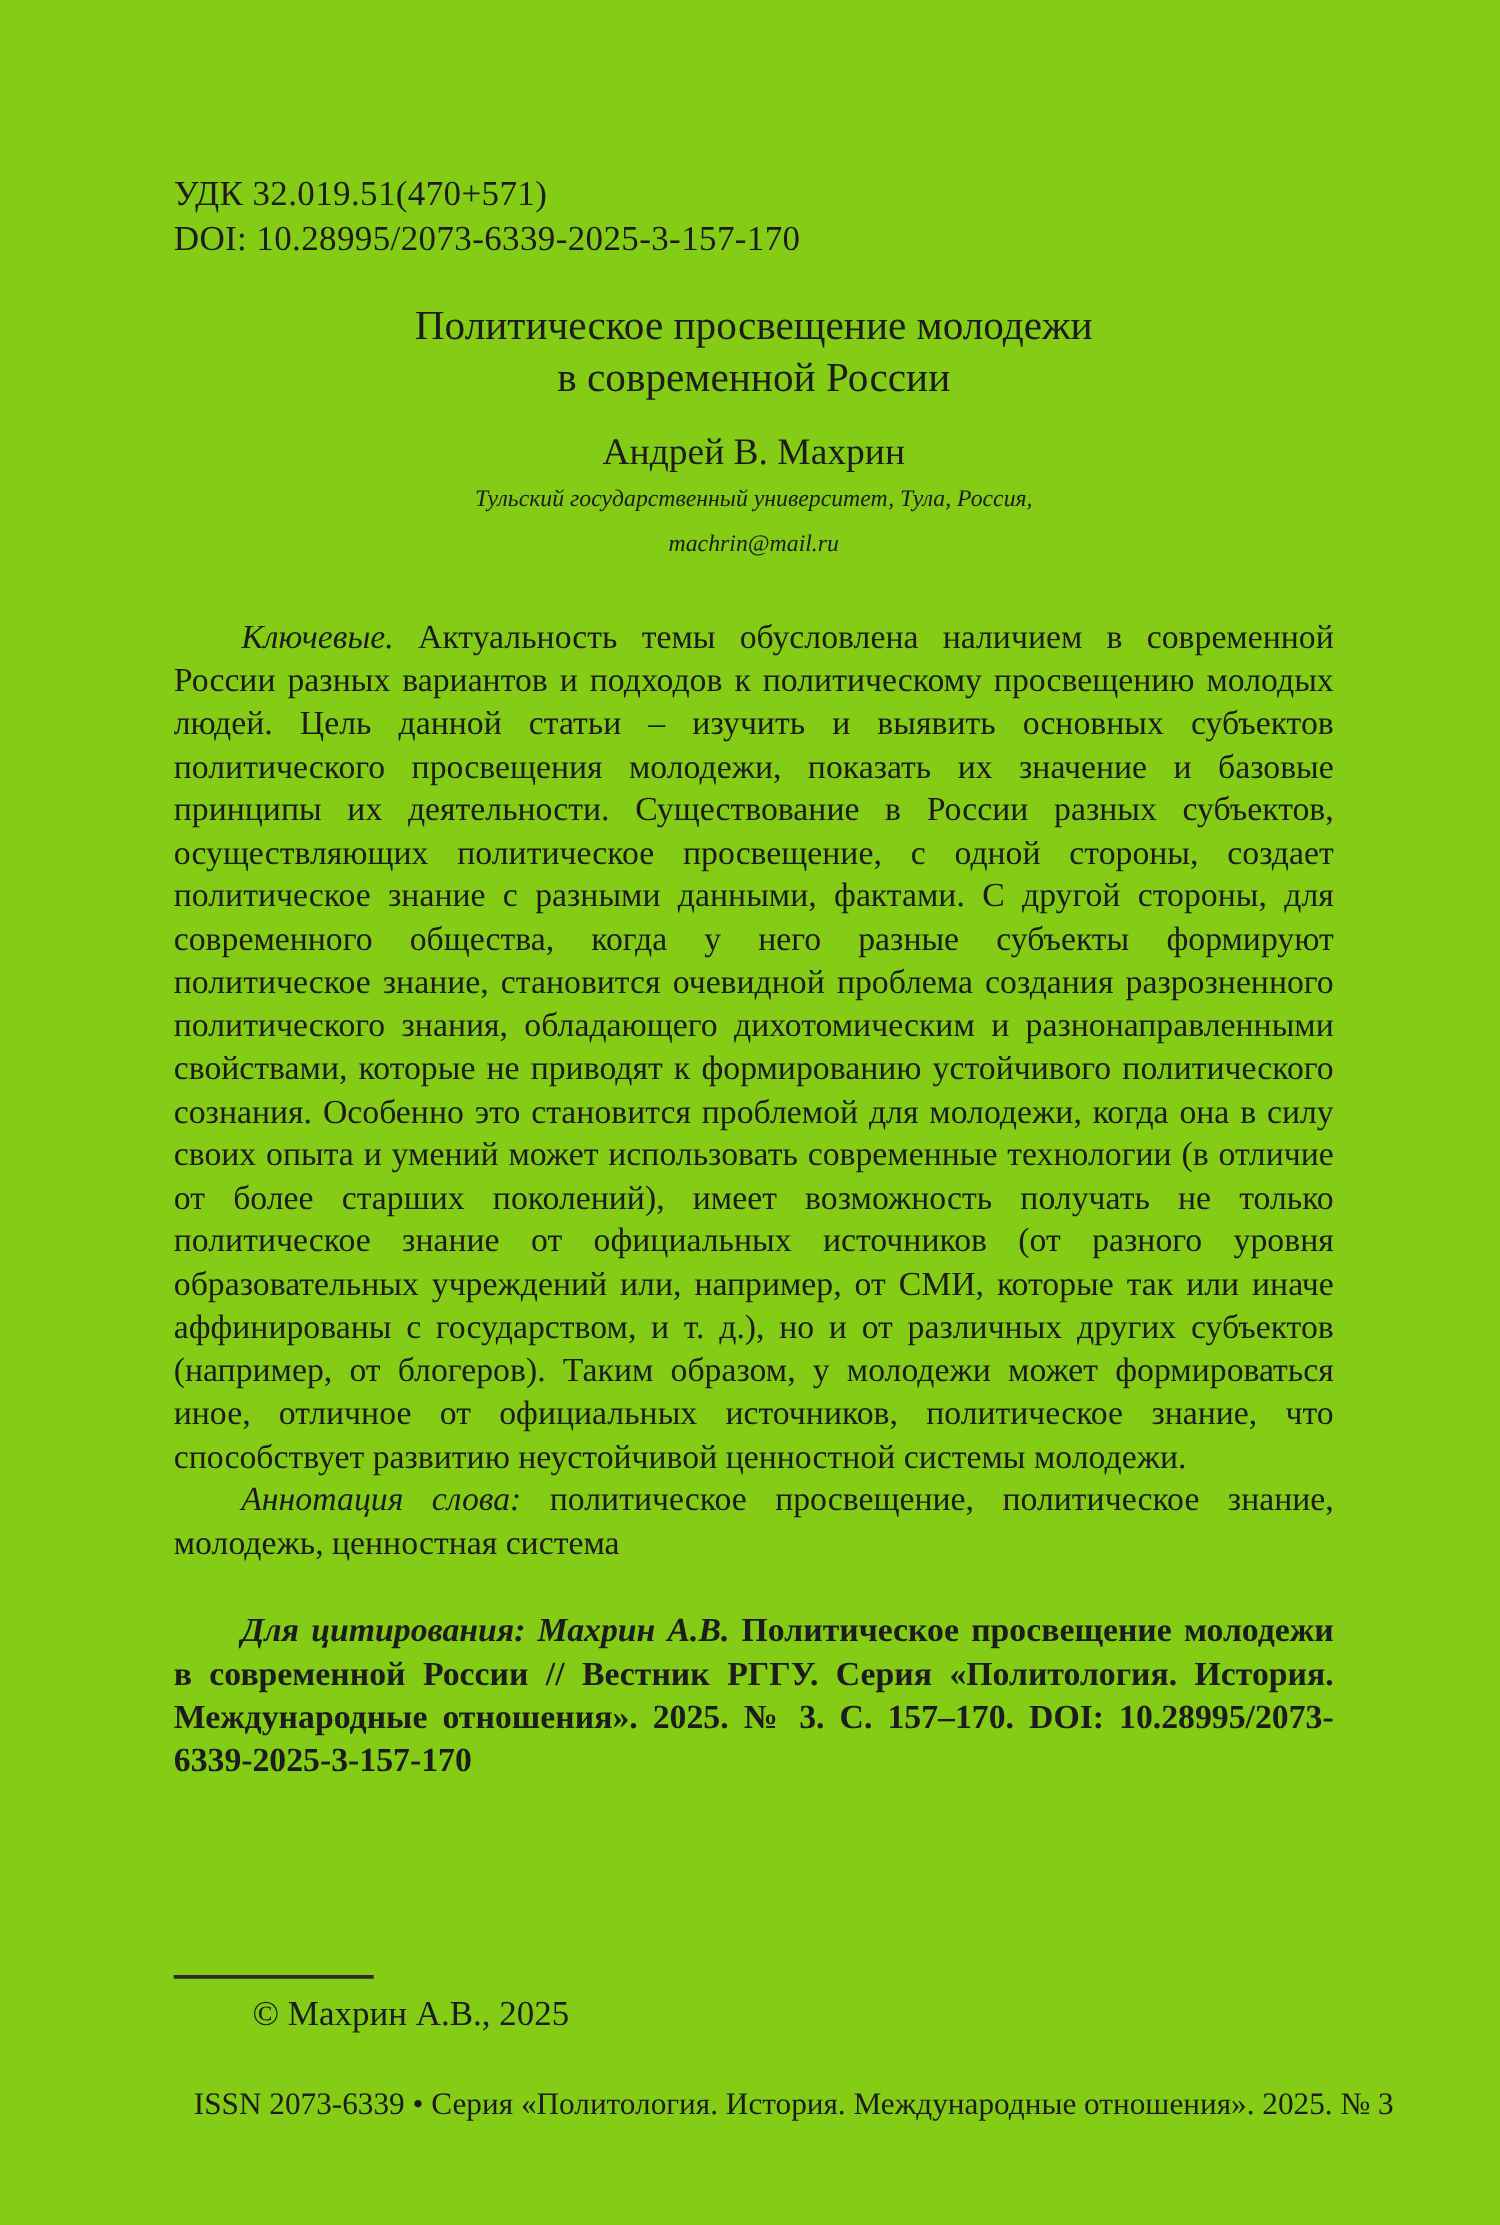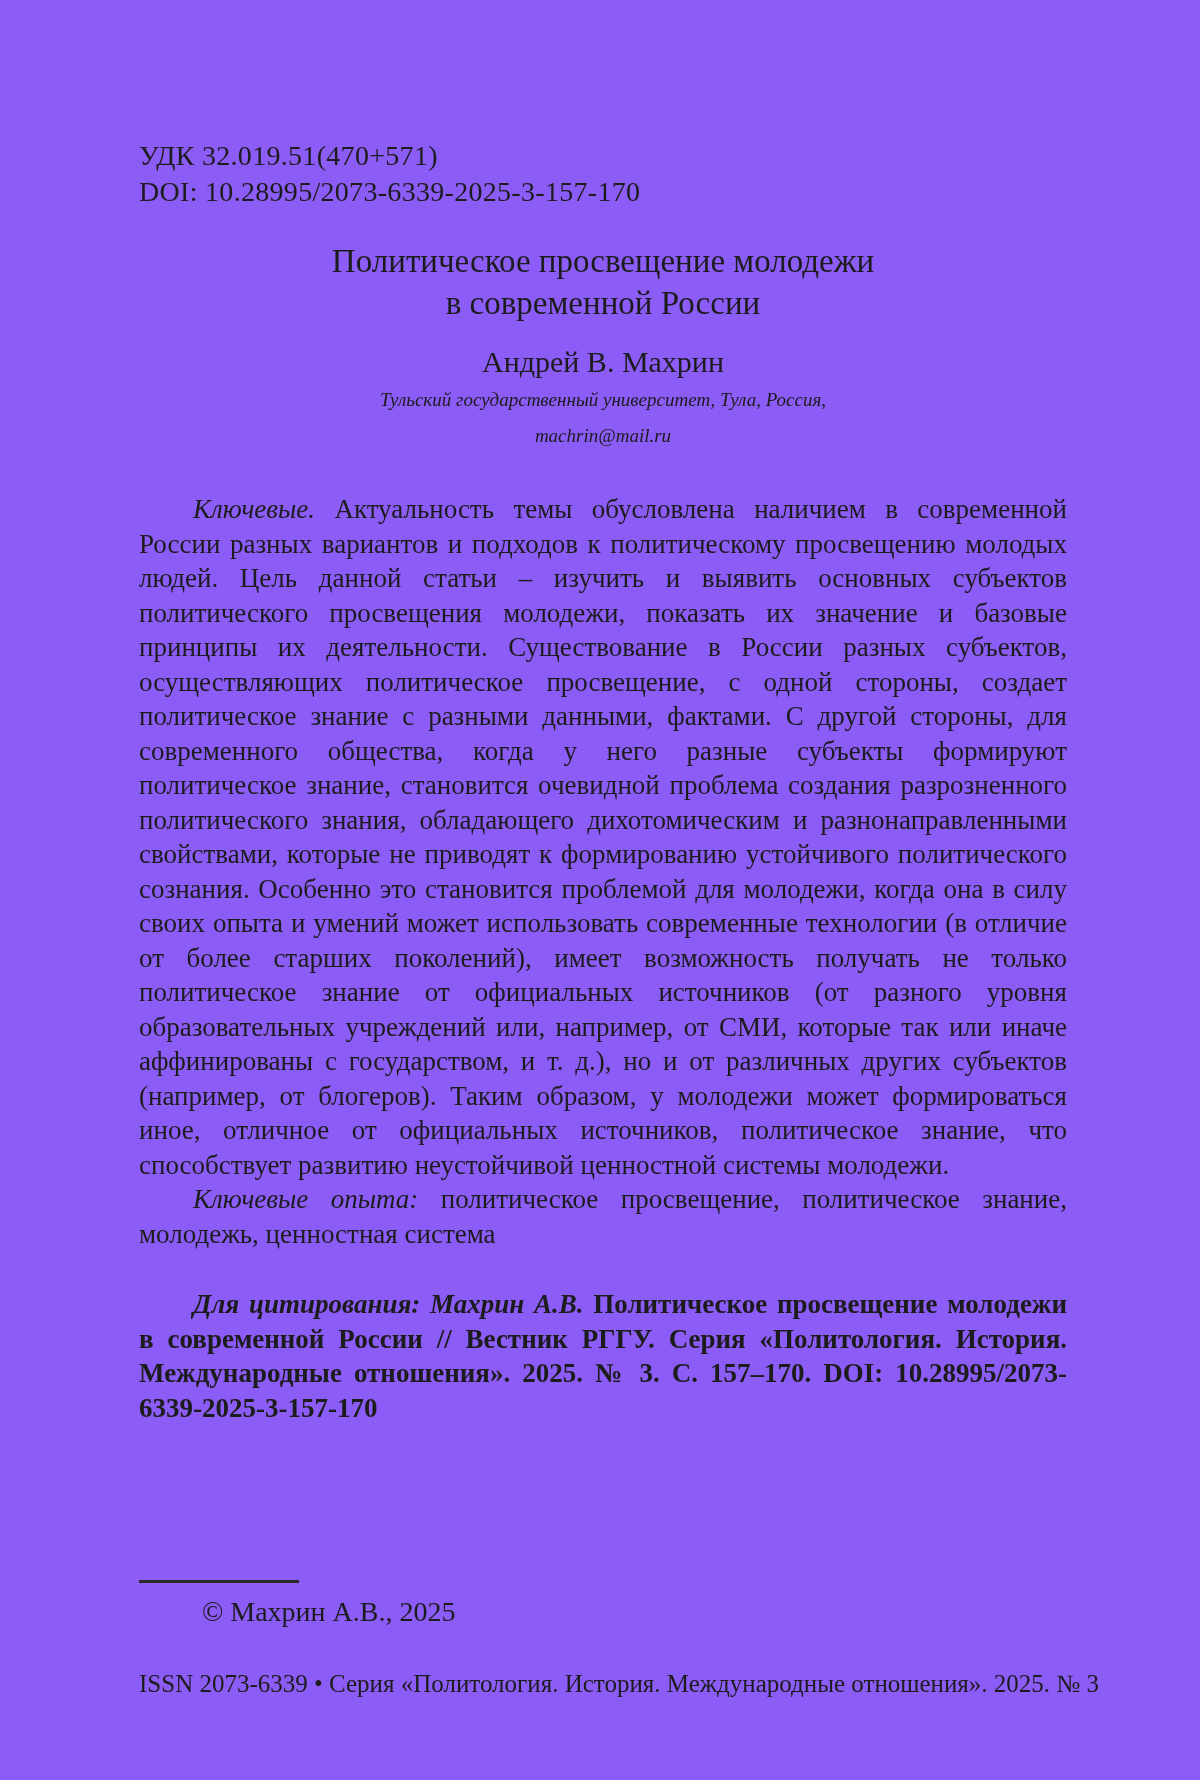--- a/index.html
+++ b/index.html
@@ -4,21 +4,21 @@
 <style>
   html, body {
     margin: 0;
     padding: 0;
     background: #ffffff;
   }
   .page {
     position: relative;
     width: 1200px;
     height: 1780px;
-    background: #8b5cf6;
+    background: #84cc16;
     font-family: "Liberation Serif", "DejaVu Serif", serif;
     color: #1c1c1c;
     overflow: hidden;
   }
   .content {
     position: absolute;
     left: 139px;
     top: 0;
     width: 928px;
   }
@@ -89,21 +89,21 @@
     position: absolute;
     top: 1594px;
     left: 49px;
     font-size: 28px;
     line-height: 36px;
     margin-left: 14px;
   }
   .footer {
     position: absolute;
     top: 1668px;
-    left: 0;
+    left: 16px;
     width: 100%;
     font-size: 25px;
     line-height: 32px;
     white-space: nowrap;
   }
 </style>
 </head>
 <body>
 
 <div class="page">
@@ -122,21 +122,21 @@
     <div class="author-block">
       <div class="author-name">Андрей В. Махрин</div>
       <div class="author-affil">Тульский государственный университет, Тула, Россия,</div>
       <div class="author-email">machrin@mail.ru</div>
     </div>
 
     <div class="body-block">
       <p class="para"><i>Ключевые.</i>
         <span>Актуальность темы обусловлена наличием в современной России разных вариантов и подходов к политическому просвещению молодых людей. Цель данной статьи – изучить и выявить основных субъектов политического просвещения молодежи, показать их значение и базовые принципы их деятельности. Существование в России разных субъектов, осуществляющих политическое просвещение, с одной стороны, создает политическое знание с разными данными, фактами. С другой стороны, для современного общества, когда у него разные субъекты формируют политическое знание, становится очевидной проблема создания разрозненного политического знания, обладающего дихотомическим и разнонаправленными свойствами, которые не приводят к формированию устойчивого политического сознания. Особенно это становится проблемой для молодежи, когда она в силу своих опыта и умений может использовать современные технологии (в отличие от более старших поколений), имеет возможность получать не только политическое знание от официальных источников (от разного уровня образовательных учреждений или, например, от СМИ, которые так или иначе аффинированы с государством, и т. д.), но и от различных других субъектов (например, от блогеров). Таким образом, у молодежи может формироваться иное, отличное от официальных источников, политическое знание, что способствует развитию неустойчивой ценностной системы молодежи.</span></p>
 
-      <p class="para"><i>Ключевые опыта:</i>
+      <p class="para"><i>Аннотация слова:</i>
         <span>политическое просвещение, политическое знание, молодежь, ценностная система</span></p>
 
       <p class="para citation"><i>Для цитирования:</i>
         <i>Махрин А.В.</i>
         <span>Политическое просвещение молодежи в современной России // Вестник РГГУ. Серия «Политология. История. Международные отношения». 2025. № 3. С. 157–170. DOI: 10.28995/2073-6339-2025-3-157-170</span></p>
     </div>
 
     <hr class="copyright-rule">
     <div class="copyright">© Махрин А.В., 2025</div>
 

